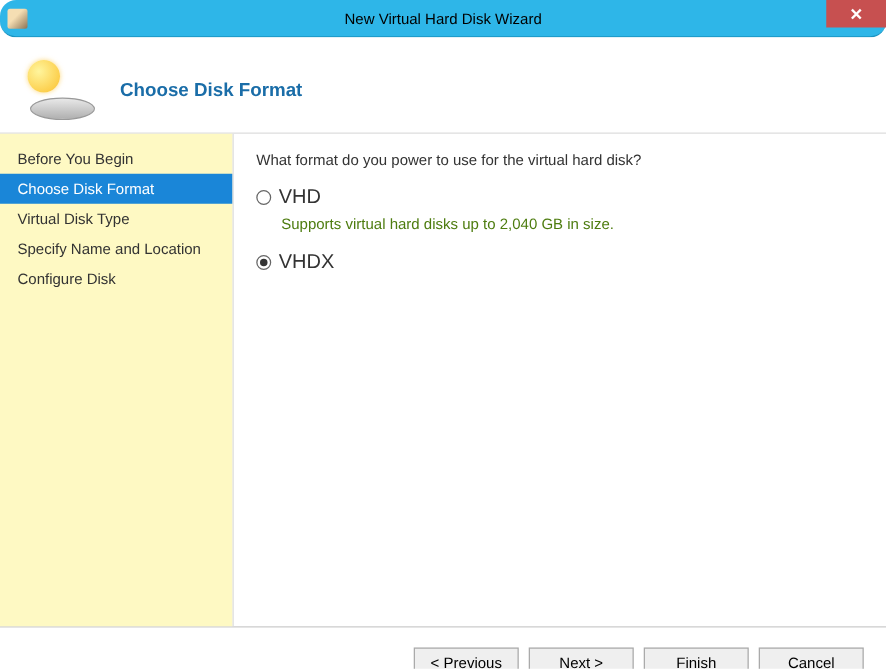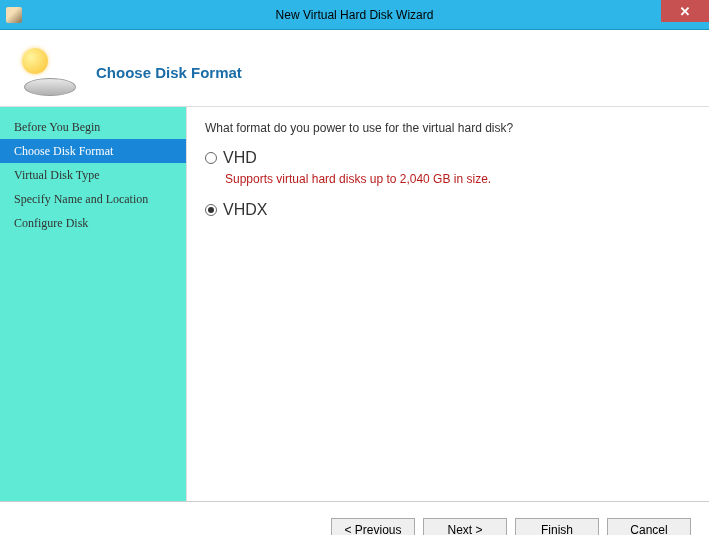--- a/index.html
+++ b/index.html
@@ -11,20 +11,21 @@
       height: 535px;
       overflow: hidden;
     }
     .titlebar {
       height: 30px;
       background: #2eb6e8;
       display: flex;
       align-items: center;
       position: relative;
       border-bottom: 1px solid #1a93c0;
+      border-radius: 13px;
     }
     .titlebar-icon {
       width: 16px;
       height: 16px;
       margin-left: 6px;
       background: linear-gradient(135deg, #f5deb3 40%, #8b7355 100%);
       border-radius: 2px;
       position: relative;
     }
     .titlebar-title {
@@ -73,23 +74,22 @@
       box-shadow: 0 0 4px rgba(251,192,45,0.6);
     }
     .page-title { font-size: 15px; color: #1a6da8; font-weight: 600; }
     .body-area {
       display: flex;
       height: 395px;
       border-top: 1px solid #ddd;
     }
     .sidebar {
       width: 186px;
-      background: #5eead4;
+      background: #fef9c3;
       padding-top: 8px;
-      font-family: Liberation Serif, serif;
     }
     .step {
       padding: 5px 10px 5px 14px;
       color: #333;
       cursor: pointer;
       font-size: 12px;
       line-height: 14px;
     }
     .step.selected {
       background: #1a86d8;
@@ -115,21 +115,21 @@
     }
     .radio.checked::after {
       content: '';
       width: 6px; height: 6px;
       background: #333;
       border-radius: 50%;
     }
     .option-label { font-size: 16px; }
     .option-desc {
       margin-left: 20px;
-      color: #b91c1c;
+      color: #4d7c0f;
       line-height: 16px;
     }
     .footer {
       border-top: 1px solid #ccc;
       height: 56px;
       display: flex;
       align-items: center;
       justify-content: flex-end;
       padding: 0 18px;
       gap: 8px;

